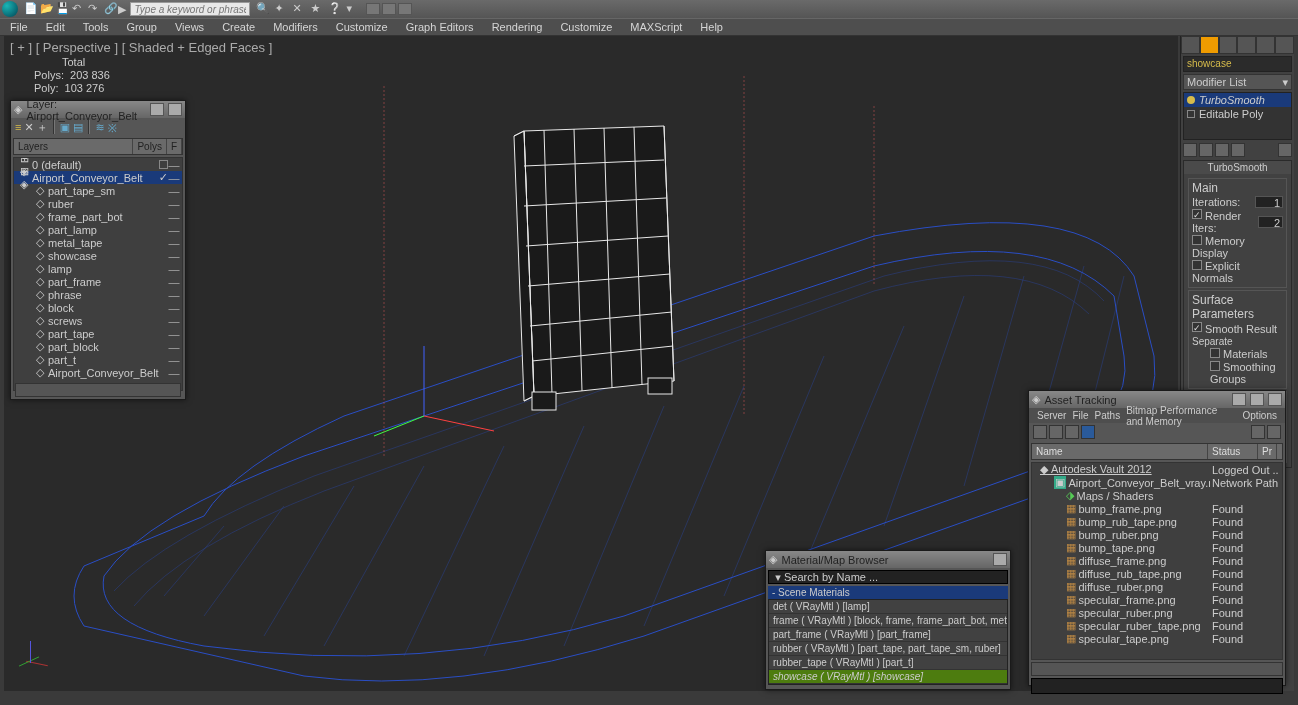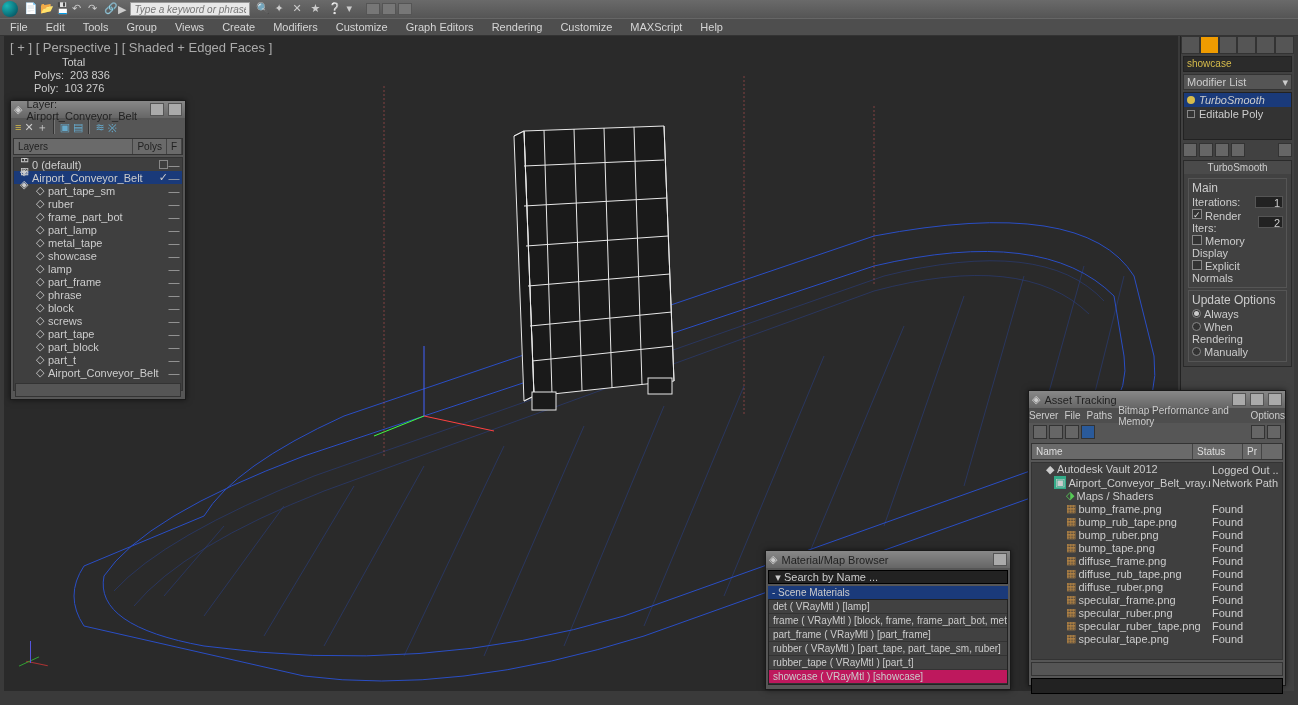--- a/index.html
+++ b/index.html
@@ -80,37 +80,37 @@
 .layer-row .dash { width: 12px; text-align: center; color: #aaa; }
 .scroll-h { position: absolute; bottom: 2px; left: 4px; right: 4px; height: 14px; background: #555; border: 1px solid #333; }
 
 
 .mat-panel { top: 550px; left: 765px; width: 246px; height: 140px; }
 .mat-search { margin: 2px; height: 14px; background: #222; border: 1px solid #000; padding: 0 3px; font-size: 10px; color: #888; display: flex; }
 .mat-search .arrow { width: 12px; text-align: center; }
 .mat-sect { margin: 0 2px; background: #1a3a7a; padding: 1px 4px; font-size: 10px; }
 .mat-list { margin: 0 2px 2px; border: 1px solid #222; background: #414141; }
 .mat-item { padding: 1px 4px; font-size: 10px; border-bottom: 1px solid #333; height: 14px; white-space: nowrap; overflow: hidden; }
-.mat-item.sel { background: #be185d; }
+.mat-item.sel { background: #4d7c0f; font-style: italic; }
 
 
 .asset-panel { top: 390px; left: 1028px; width: 258px; height: 296px; }
-.asset-menu { height: 15px; background: #4e4e4e; display: flex; gap: 6px; padding: 0 0; align-items: center; }
+.asset-menu { height: 15px; background: #4e4e4e; display: flex; gap: 6px; padding: 0 8px; align-items: center; }
 .asset-menu div { font-size: 10px; }
 .asset-tools { height: 18px; background: #565656; display: flex; gap: 2px; padding: 2px 4px; align-items: center; justify-content: space-between; }
 .asset-tools-l, .asset-tools-r { display: flex; gap: 2px; }
 .asset-tools span.b { width: 14px; height: 14px; background: #666; border: 1px solid #333; }
 .asset-tools span.b.on { background: #2a5a9a; }
 .asset-header { display: flex; background: #6a6a6a; border: 1px solid #333; margin: 2px; }
 .asset-header div { padding: 2px 4px; border-right: 1px solid #444; font-size: 10px; color: #ddd; }
 .asset-list { margin: 0 2px; border: 1px solid #333; background: #3f3f3f; height: 198px; overflow: hidden; }
 .asset-row { display: flex; align-items: center; height: 13px; font-size: 10px; }
 .asset-row .nm { width: 178px; display: flex; align-items: center; gap: 2px; white-space: nowrap; overflow: hidden; }
 .asset-row .st { width: 68px; white-space: nowrap; overflow: hidden; padding-left: 2px; }
-.indent1 { padding-left: 14px; }
+.indent1 { padding-left: 8px; text-decoration: underline; }
 .indent2 { padding-left: 22px; }
 .indent3 { padding-left: 34px; }
 .asset-scroll { margin: 2px; height: 14px; background: #555; border: 1px solid #333; }
 .asset-bottom { margin: 2px; height: 16px; background: #222; border: 1px solid #000; }
 </style>
 </head>
 <body>
 
 <div class="title-bar">
   <div class="app-icon"></div>
@@ -277,20 +277,33 @@
           <span class="spinner">2</span>
         </div>
         <div class="param">
             <span><span class="chk"></span><span>Memory Display</span></span>
           </div>
         <div class="param">
             <span><span class="chk"></span><span>Explicit Normals</span></span>
           </div>
       </div>
       <div class="group">
+        <div class="group-title">Surface Parameters</div>
+        <div class="param">
+            <span><span class="chk on"></span><span>Smooth Result</span></span>
+          </div>
+        <div style="font-size:10px;">Separate</div>
+        <div class="param indented">
+            <span><span class="chk"></span><span>Materials</span></span>
+          </div>
+        <div class="param indented">
+            <span><span class="chk"></span><span>Smoothing Groups</span></span>
+          </div>
+      </div>
+      <div class="group">
         <div class="group-title">Update Options</div>
         <div class="param">
             <span><span class="radio on"></span><span>Always</span></span>
           </div>
         <div class="param">
             <span><span class="radio"></span><span>When Rendering</span></span>
           </div>
         <div class="param">
             <span><span class="radio"></span><span>Manually</span></span>
           </div>
@@ -473,21 +486,21 @@
       <span class="b"></span>
       <span class="b"></span>
       <span class="b on"></span>
     </div>
     <div class="asset-tools-r">
       <span class="b"></span>
       <span class="b"></span>
     </div>
   </div>
   <div class="asset-header">
-    <div style="width:161px">Name</div>
+    <div style="width:176px">Name</div>
     <div style="width:50px">Status</div>
     <div>Pr</div>
   </div>
   <div class="asset-list" id="asset-list">
       <div class="asset-row">
         <div class="nm indent1">◆ Autodesk Vault 2012</div>
         <div class="st">Logged Out ...</div>
       </div>
       <div class="asset-row">
         <div class="nm indent2"><span style="background:#3a8;padding:0 1px;">▣</span> Airport_Conveyor_Belt_vray.max</div>

